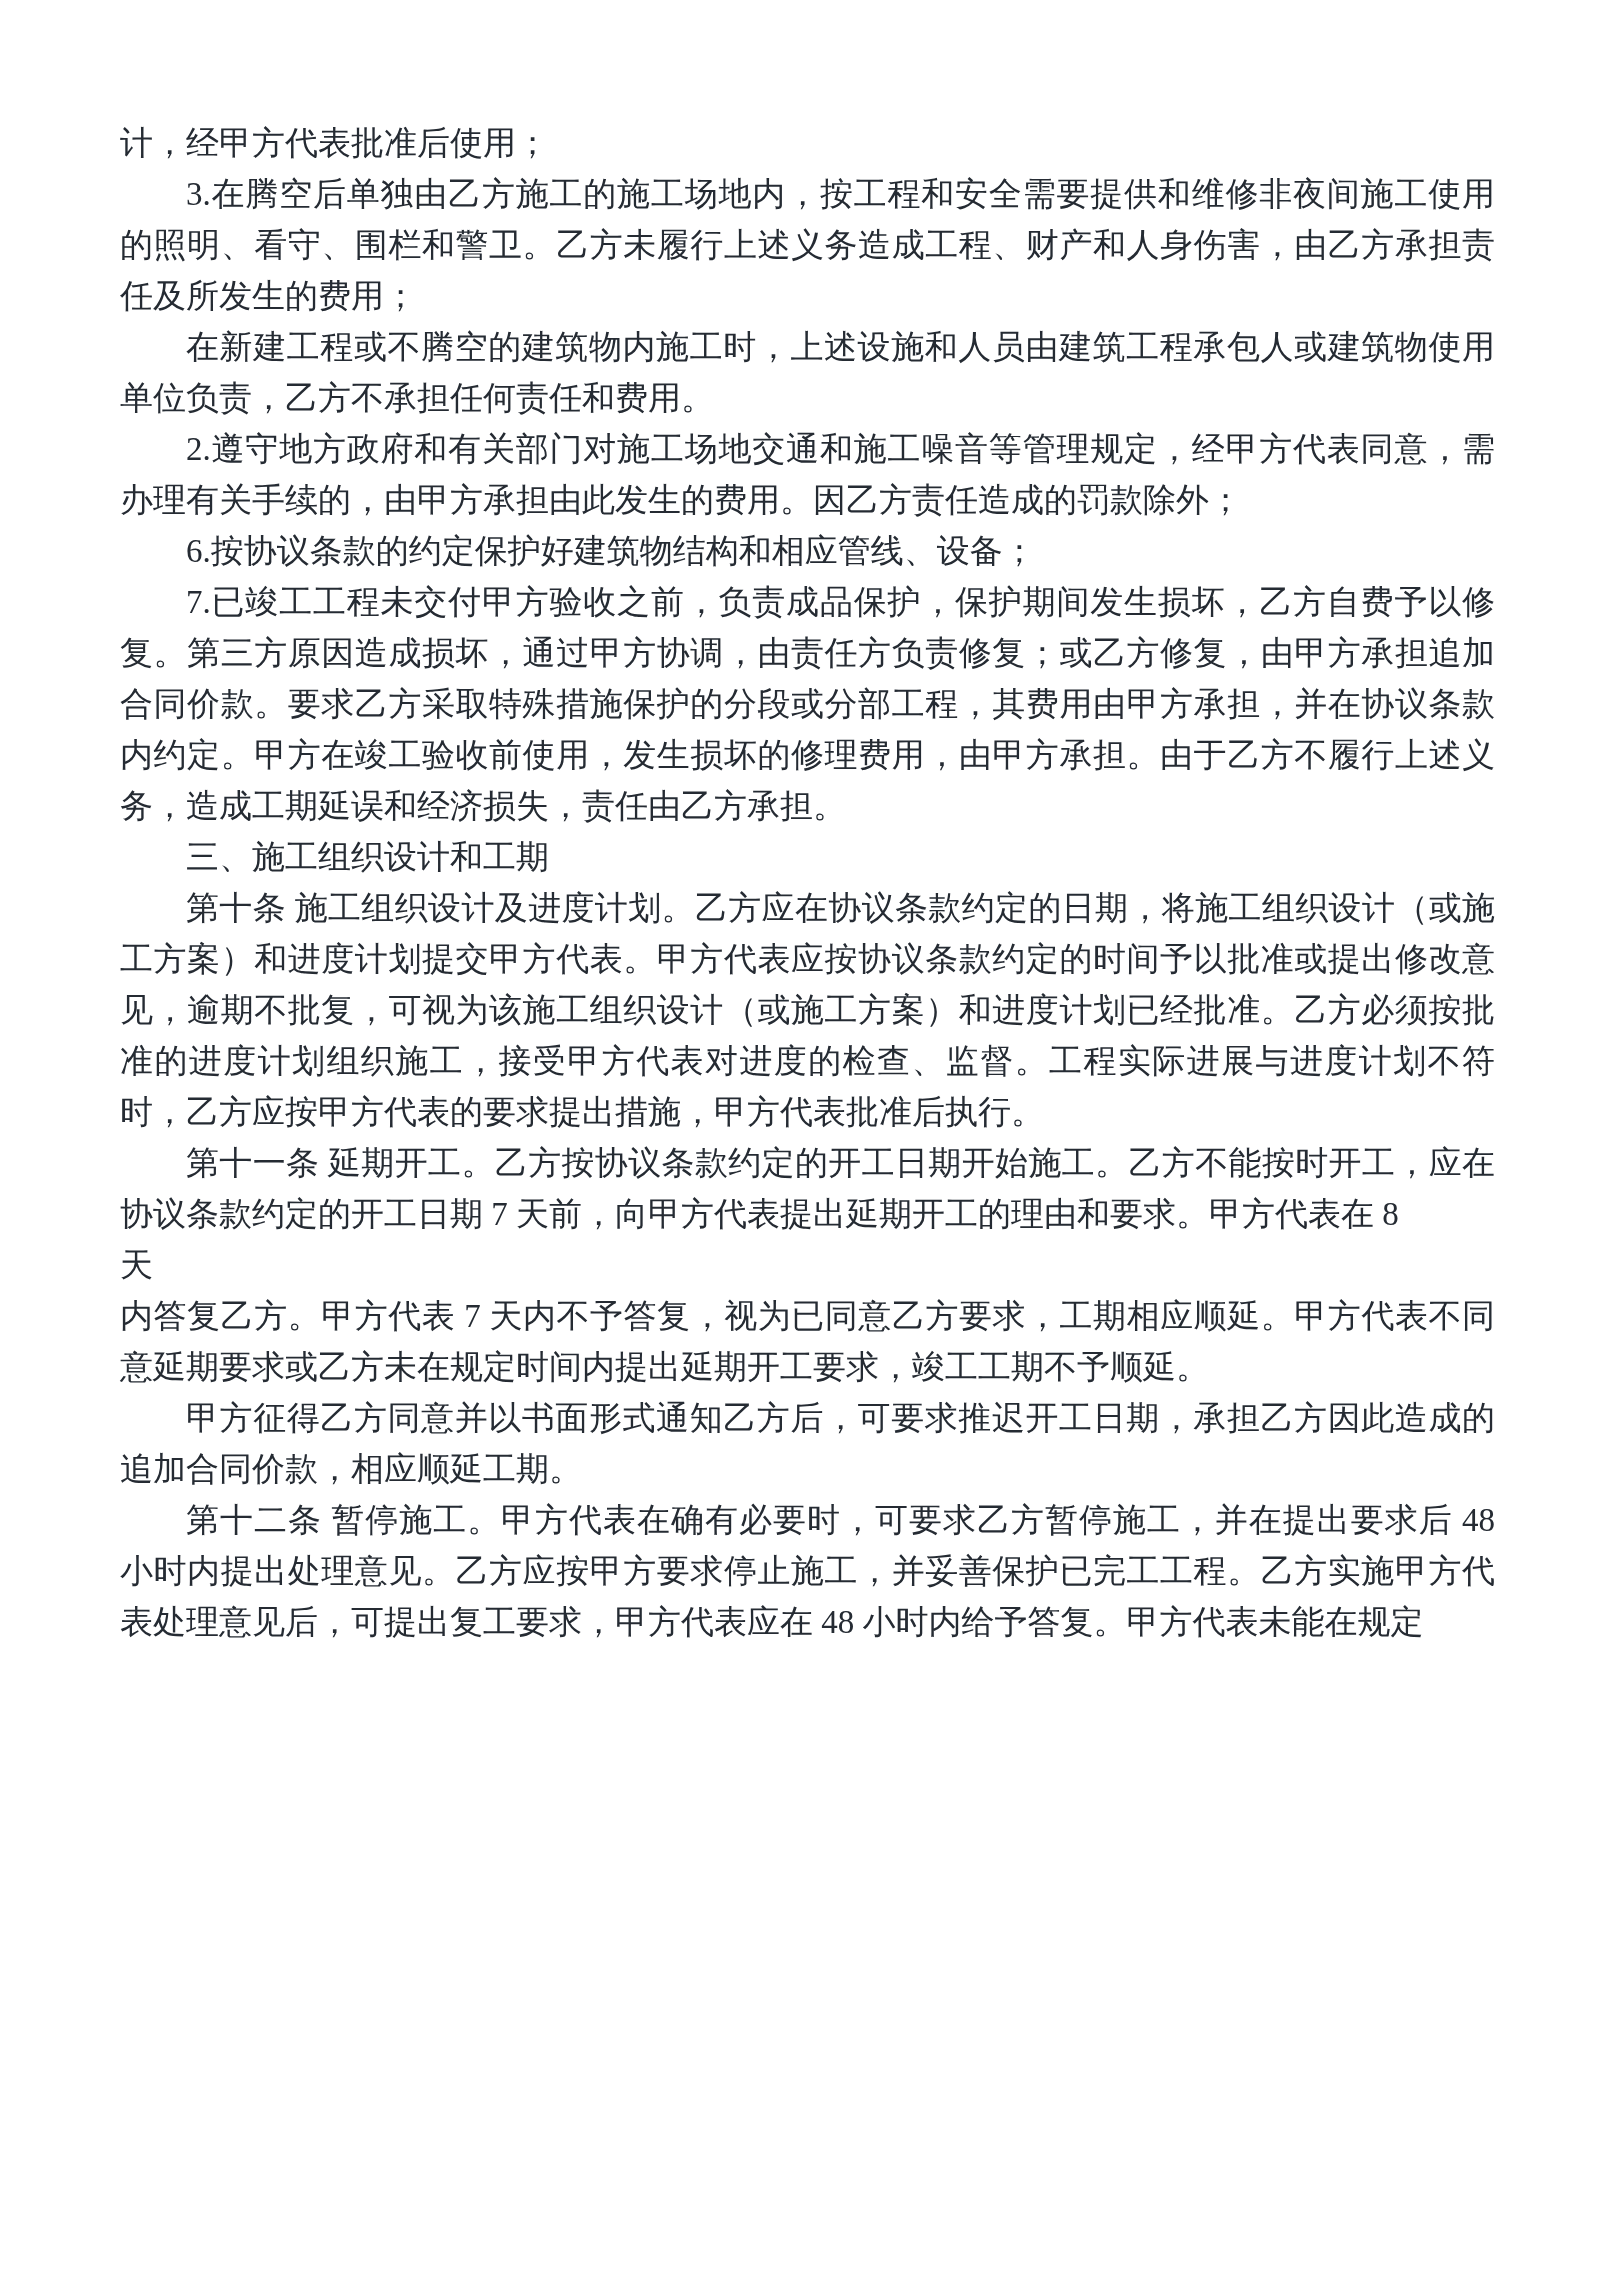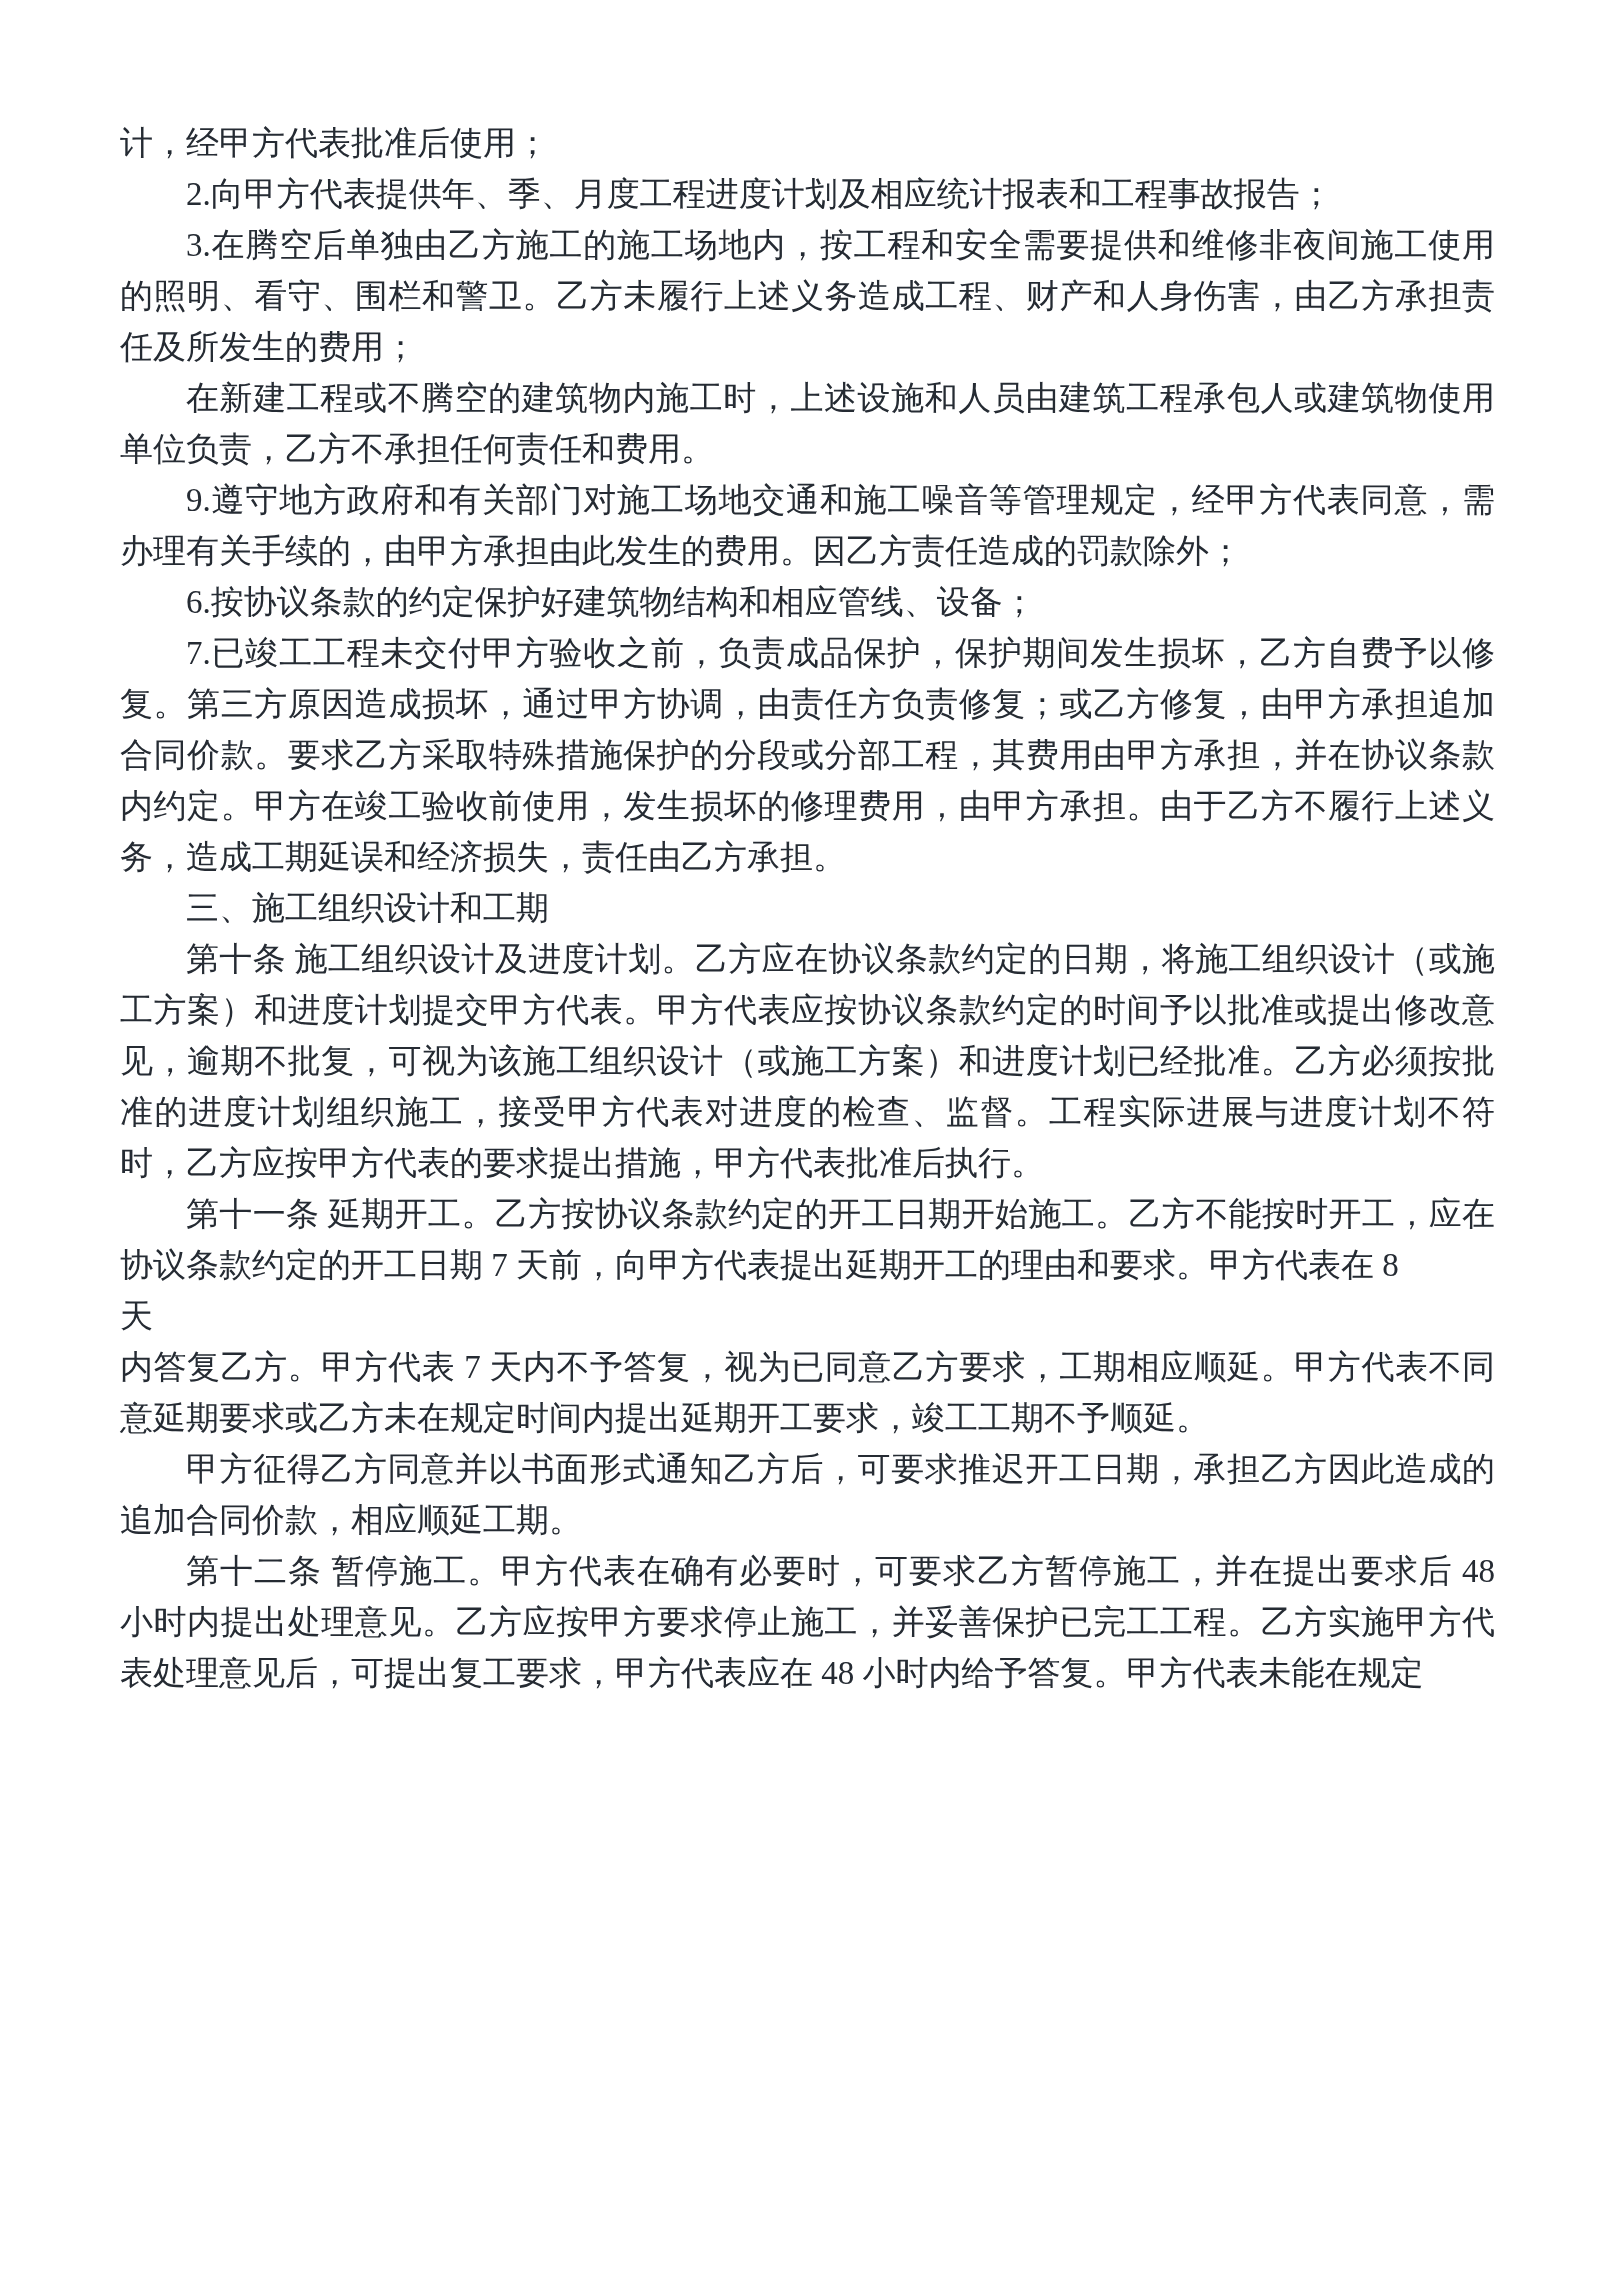--- a/index.html
+++ b/index.html
@@ -45,24 +45,23 @@
     line-height: 40px;
     color: #252b33;
   }
 </style>
 </head>
 <body>
 
 <div class="page">
   <div class="content">
       <p class="block">计，经甲方代表批准后使用；</p>
-      <p class="block indent">2.向甲方代表提供年、季、月度工程进度计划及相应统计报表和工程事故报告；</p>
       <p class="block indent">3.在腾空后单独由乙方施工的施工场地内，按工程和安全需要提供和维修非夜间施工使用的照明、看守、围栏和警卫。乙方未履行上述义务造成工程、财产和人身伤害，由乙方承担责任及所发生的费用；</p>
       <p class="block indent">在新建工程或不腾空的建筑物内施工时，上述设施和人员由建筑工程承包人或建筑物使用单位负责，乙方不承担任何责任和费用。</p>
-      <p class="block indent">9.遵守地方政府和有关部门对施工场地交通和施工噪音等管理规定，经甲方代表同意，需办理有关手续的，由甲方承担由此发生的费用。因乙方责任造成的罚款除外；</p>
+      <p class="block indent">2.遵守地方政府和有关部门对施工场地交通和施工噪音等管理规定，经甲方代表同意，需办理有关手续的，由甲方承担由此发生的费用。因乙方责任造成的罚款除外；</p>
       <p class="block indent">6.按协议条款的约定保护好建筑物结构和相应管线、设备；</p>
       <p class="block indent">7.已竣工工程未交付甲方验收之前，负责成品保护，保护期间发生损坏，乙方自费予以修复。第三方原因造成损坏，通过甲方协调，由责任方负责修复；或乙方修复，由甲方承担追加合同价款。要求乙方采取特殊措施保护的分段或分部工程，其费用由甲方承担，并在协议条款内约定。甲方在竣工验收前使用，发生损坏的修理费用，由甲方承担。由于乙方不履行上述义务，造成工期延误和经济损失，责任由乙方承担。</p>
       <p class="block indent heading">三、施工组织设计和工期</p>
       <p class="block indent">第十条 施工组织设计及进度计划。乙方应在协议条款约定的日期，将施工组织设计（或施工方案）和进度计划提交甲方代表。甲方代表应按协议条款约定的时间予以批准或提出修改意见，逾期不批复，可视为该施工组织设计（或施工方案）和进度计划已经批准。乙方必须按批准的进度计划组织施工，接受甲方代表对进度的检查、监督。工程实际进展与进度计划不符时，乙方应按甲方代表的要求提出措施，甲方代表批准后执行。</p>
       <p class="block indent">第十一条 延期开工。乙方按协议条款约定的开工日期开始施工。乙方不能按时开工，应在协议条款约定的开工日期 7 天前，向甲方代表提出延期开工的理由和要求。甲方代表在 8</p>
       <p class="block">天</p>
       <p class="block">内答复乙方。甲方代表 7 天内不予答复，视为已同意乙方要求，工期相应顺延。甲方代表不同意延期要求或乙方未在规定时间内提出延期开工要求，竣工工期不予顺延。</p>
       <p class="block indent">甲方征得乙方同意并以书面形式通知乙方后，可要求推迟开工日期，承担乙方因此造成的追加合同价款，相应顺延工期。</p>
       <p class="block indent">第十二条 暂停施工。甲方代表在确有必要时，可要求乙方暂停施工，并在提出要求后 48 小时内提出处理意见。乙方应按甲方要求停止施工，并妥善保护已完工工程。乙方实施甲方代表处理意见后，可提出复工要求，甲方代表应在 48 小时内给予答复。甲方代表未能在规定</p>
     </div>

